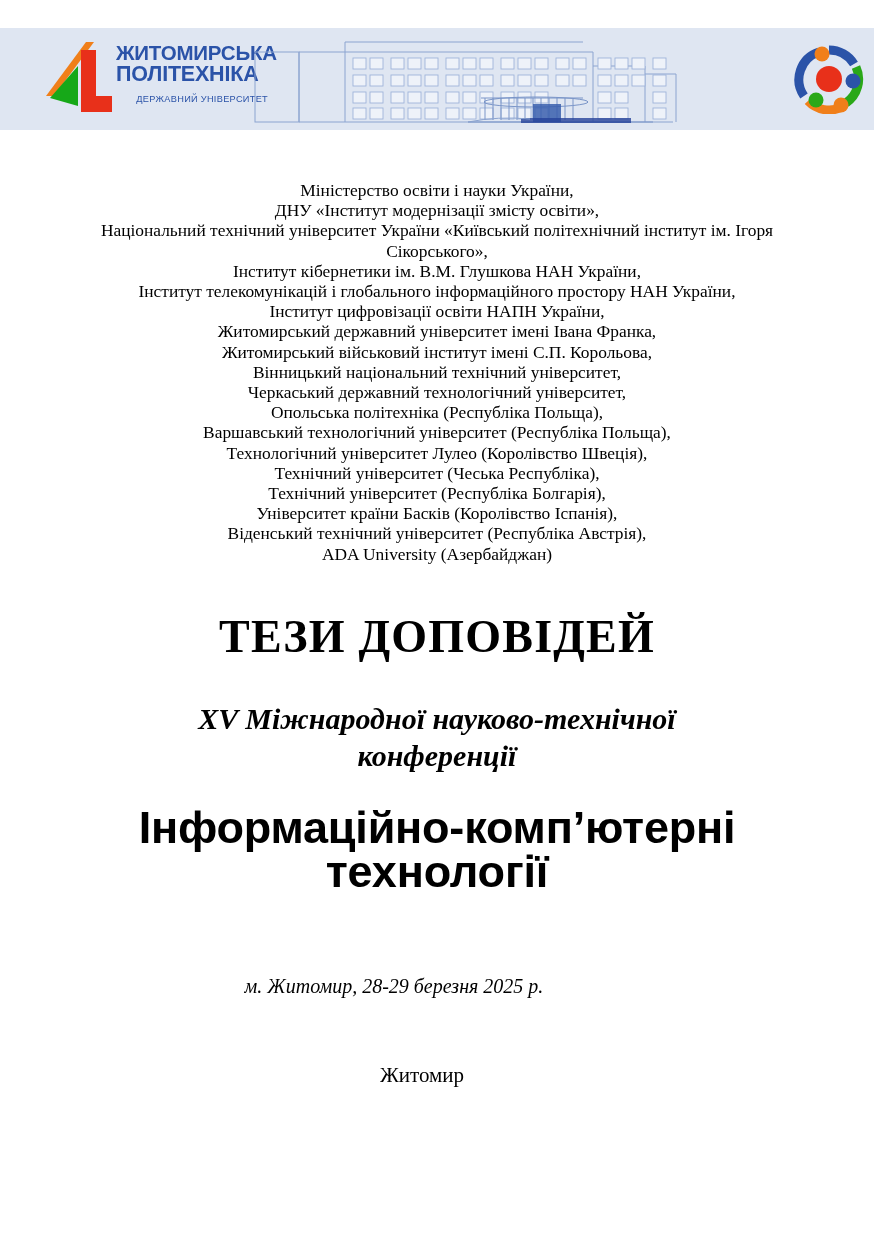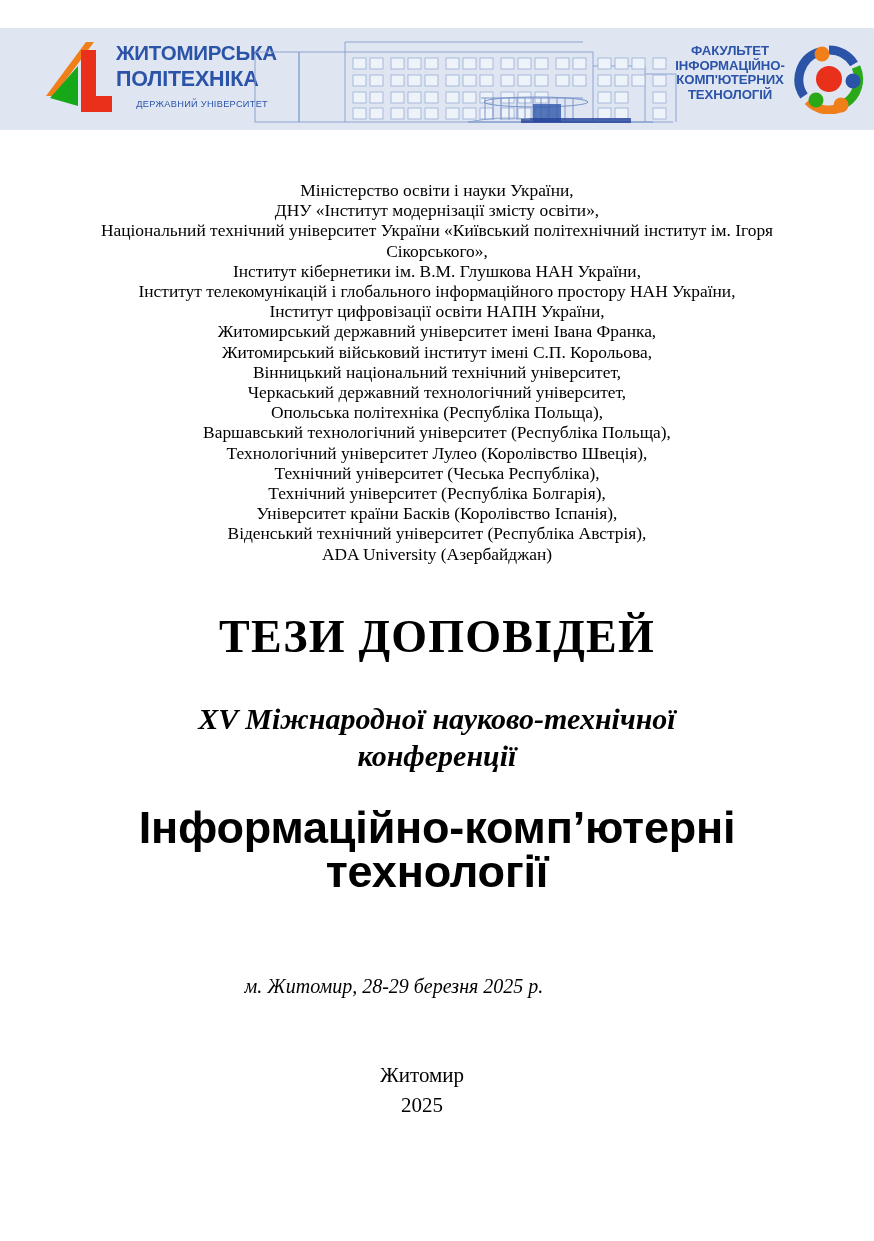--- a/index.html
+++ b/index.html
@@ -51,21 +51,21 @@
   }
   .uni-name-1, .uni-name-2 {
     font-family: "Liberation Sans", "DejaVu Sans", sans-serif;
     font-weight: bold;
     color: #2b53a8;
     letter-spacing: -0.2px;
     line-height: 1.02;
     white-space: nowrap;
   }
   .uni-name-1 { font-size: 20.5px; }
-  .uni-name-2 { font-size: 21.5px; margin-top: 5px; }
+  .uni-name-2 { font-size: 21.5px; margin-top: 0; }
   .uni-sub {
     font-family: "Liberation Sans", "DejaVu Sans", sans-serif;
     font-weight: normal;
     font-size: 9.2px;
     color: #2b53a8;
     letter-spacing: 0.3px;
     margin-top: 8px;
     text-align: right;
     white-space: nowrap;
   }
@@ -293,26 +293,20 @@
         <ellipse cx="283" cy="72" rx="52" ry="5"></ellipse>
         <path d="M215 92 H400"></path>
       </g>
       <rect x="280" y="74" width="28" height="18" fill="#3a5fae" opacity="0.85"></rect>
       <rect x="268" y="88" width="110" height="5" fill="#26429a" opacity="0.8"></rect>
       <path d="M215 92 q30 -6 62 -3" stroke="#8ca4d0" fill="none" stroke-width="1"></path>
     </svg>
   </div>
 
   <div class="faculty-logo">
-    <div class="faculty-text">
-      <div>ФАКУЛЬТЕТ</div>
-      <div>ІНФОРМАЦІЙНО-</div>
-      <div>КОМП'ЮТЕРНИХ</div>
-      <div>ТЕХНОЛОГІЙ</div>
-    </div>
     <div class="faculty-emblem">
       <svg viewBox="0 0 70 70" width="70" height="70" aria-hidden="true">
         <g fill="none" stroke-width="9">
           <path d="M35 6 a29 29 0 0 1 25 14" stroke="#2b53a8"></path>
           <path d="M62 23 a29 29 0 0 1 -10 36" stroke="#2aa818"></path>
           <path d="M48 63 a29 29 0 0 1 -34 -6" stroke="#f07f1a"></path>
           <path d="M10 52 a29 29 0 0 1 15 -44" stroke="#2b53a8"></path>
         </g>
         <circle cx="35" cy="35" r="13" fill="#e8301a"></circle>
         <circle cx="28" cy="10" r="7.5" fill="#f07f1a"></circle>
@@ -354,14 +348,13 @@
 
 <div class="conf-name">
   <div>Інформаційно-комп’ютерні</div>
   <div>технології</div>
 </div>
 
 <div class="event-place-date">м. Житомир, 28-29 березня 2025 р.</div>
 
 <div class="imprint">
   <div>Житомир</div>
-  <div>2025</div>
 </div>
 
 </body></html>

